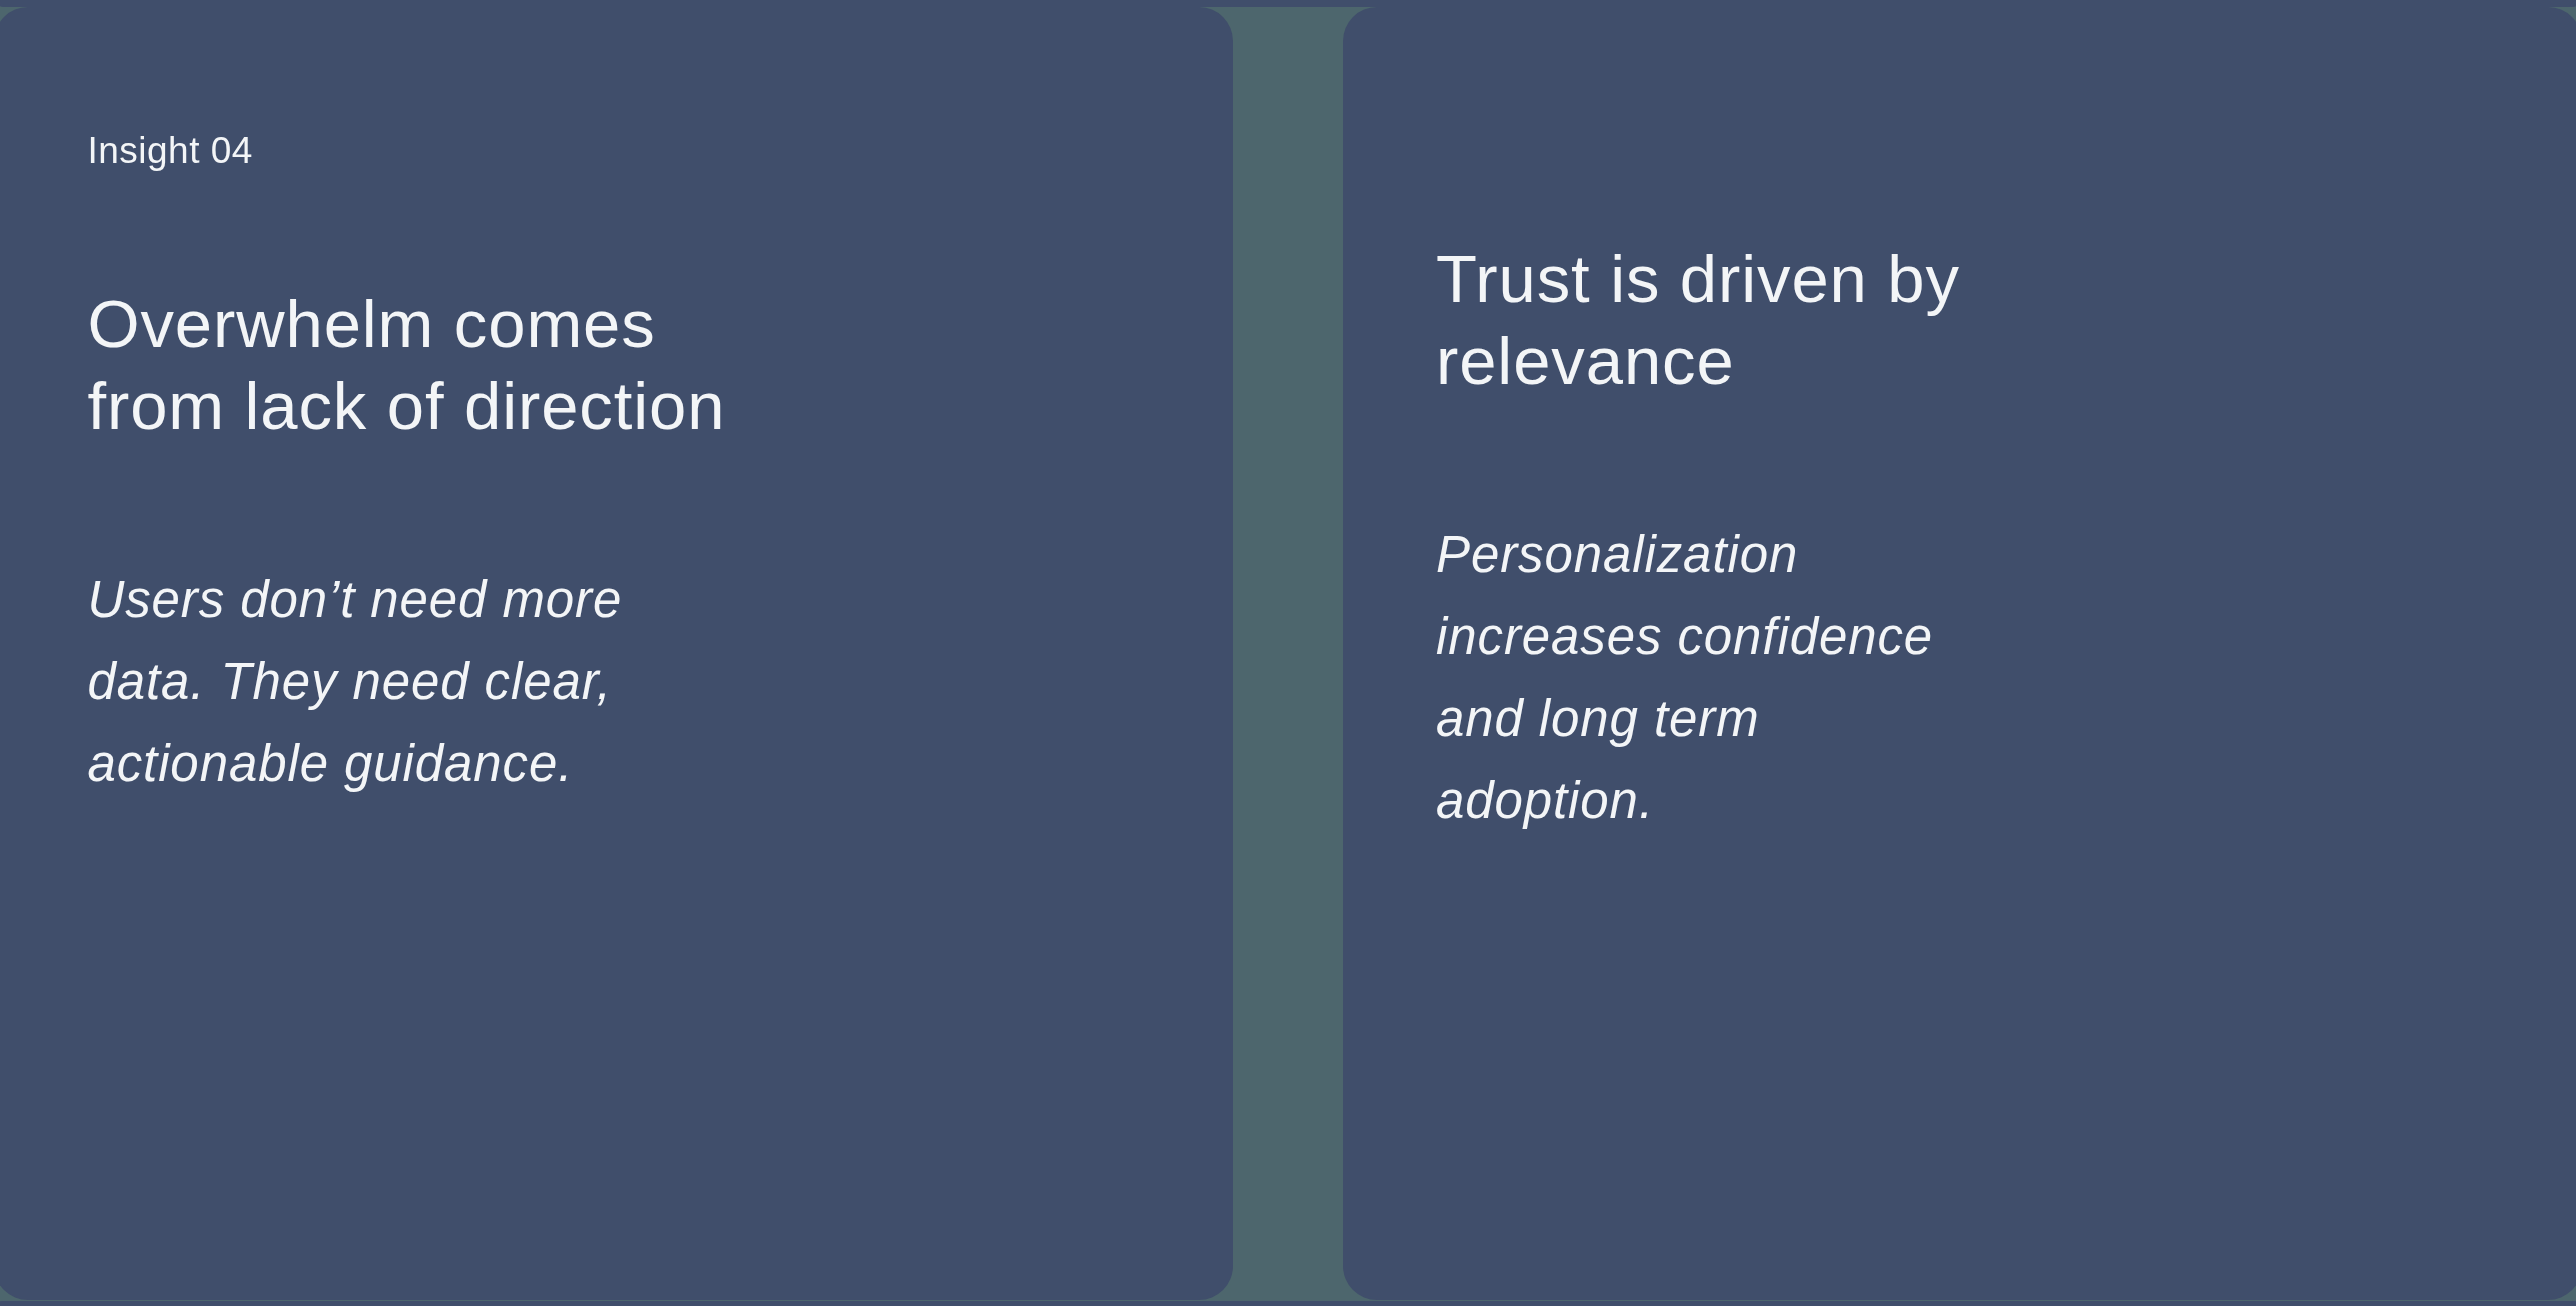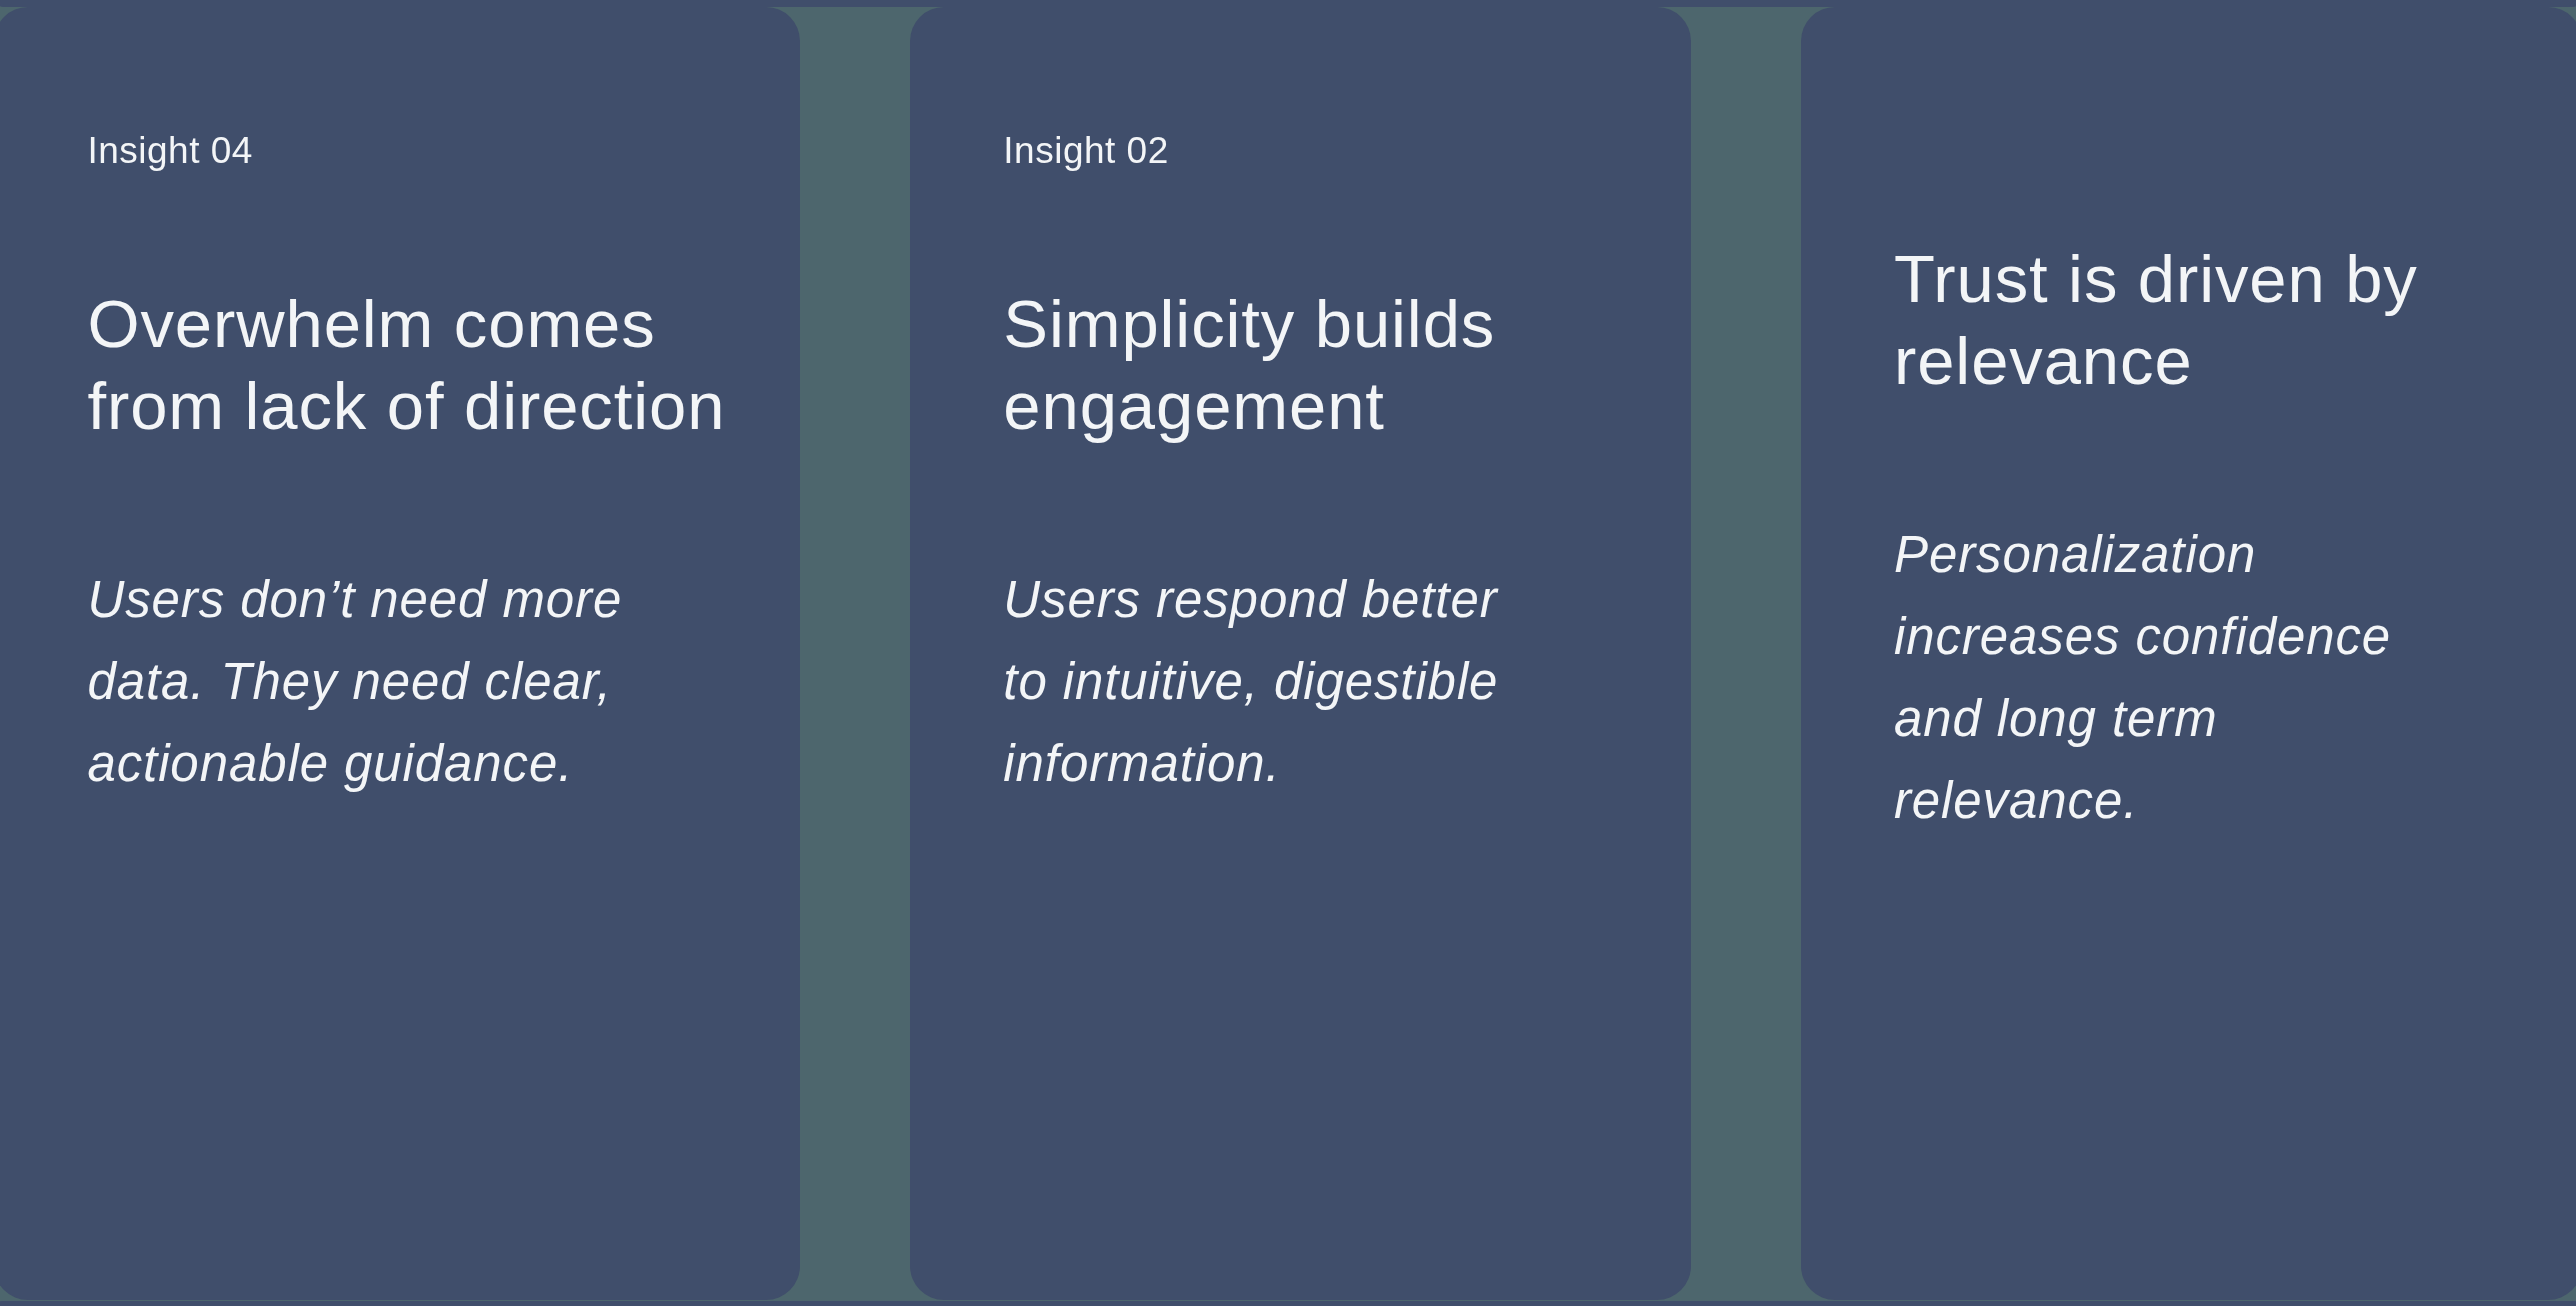--- a/index.html
+++ b/index.html
@@ -72,42 +72,30 @@
       <div class="tline">Overwhelm comes</div>
       <div class="tline">from lack of direction</div>
     </div>
     <div class="card-body">
       <div class="tline">Users don’t need more</div>
       <div class="tline">data. They need clear,</div>
       <div class="tline">actionable guidance.</div>
     </div>
   </div>
 
-  <div class="card">
-    <p class="card-label">Insight 02</p>
-    <div class="card-heading">
-      <div class="tline">Simplicity builds</div>
-      <div class="tline">engagement</div>
-    </div>
-    <div class="card-body">
-      <div class="tline">Users respond better</div>
-      <div class="tline">to intuitive, digestible</div>
-      <div class="tline">information.</div>
-    </div>
-  </div>
 
   <div class="card">
     <div class="card-heading">
       <div class="tline">Trust is driven by</div>
       <div class="tline">relevance</div>
     </div>
     <div class="card-body">
       <div class="tline">Personalization</div>
       <div class="tline">increases confidence</div>
       <div class="tline">and long term</div>
-      <div class="tline">relevance.</div>
+      <div class="tline">adoption.</div>
     </div>
   </div>
 
 </div>
 
 <div class="edge-band bottom"></div>
 
 
 </body></html>

